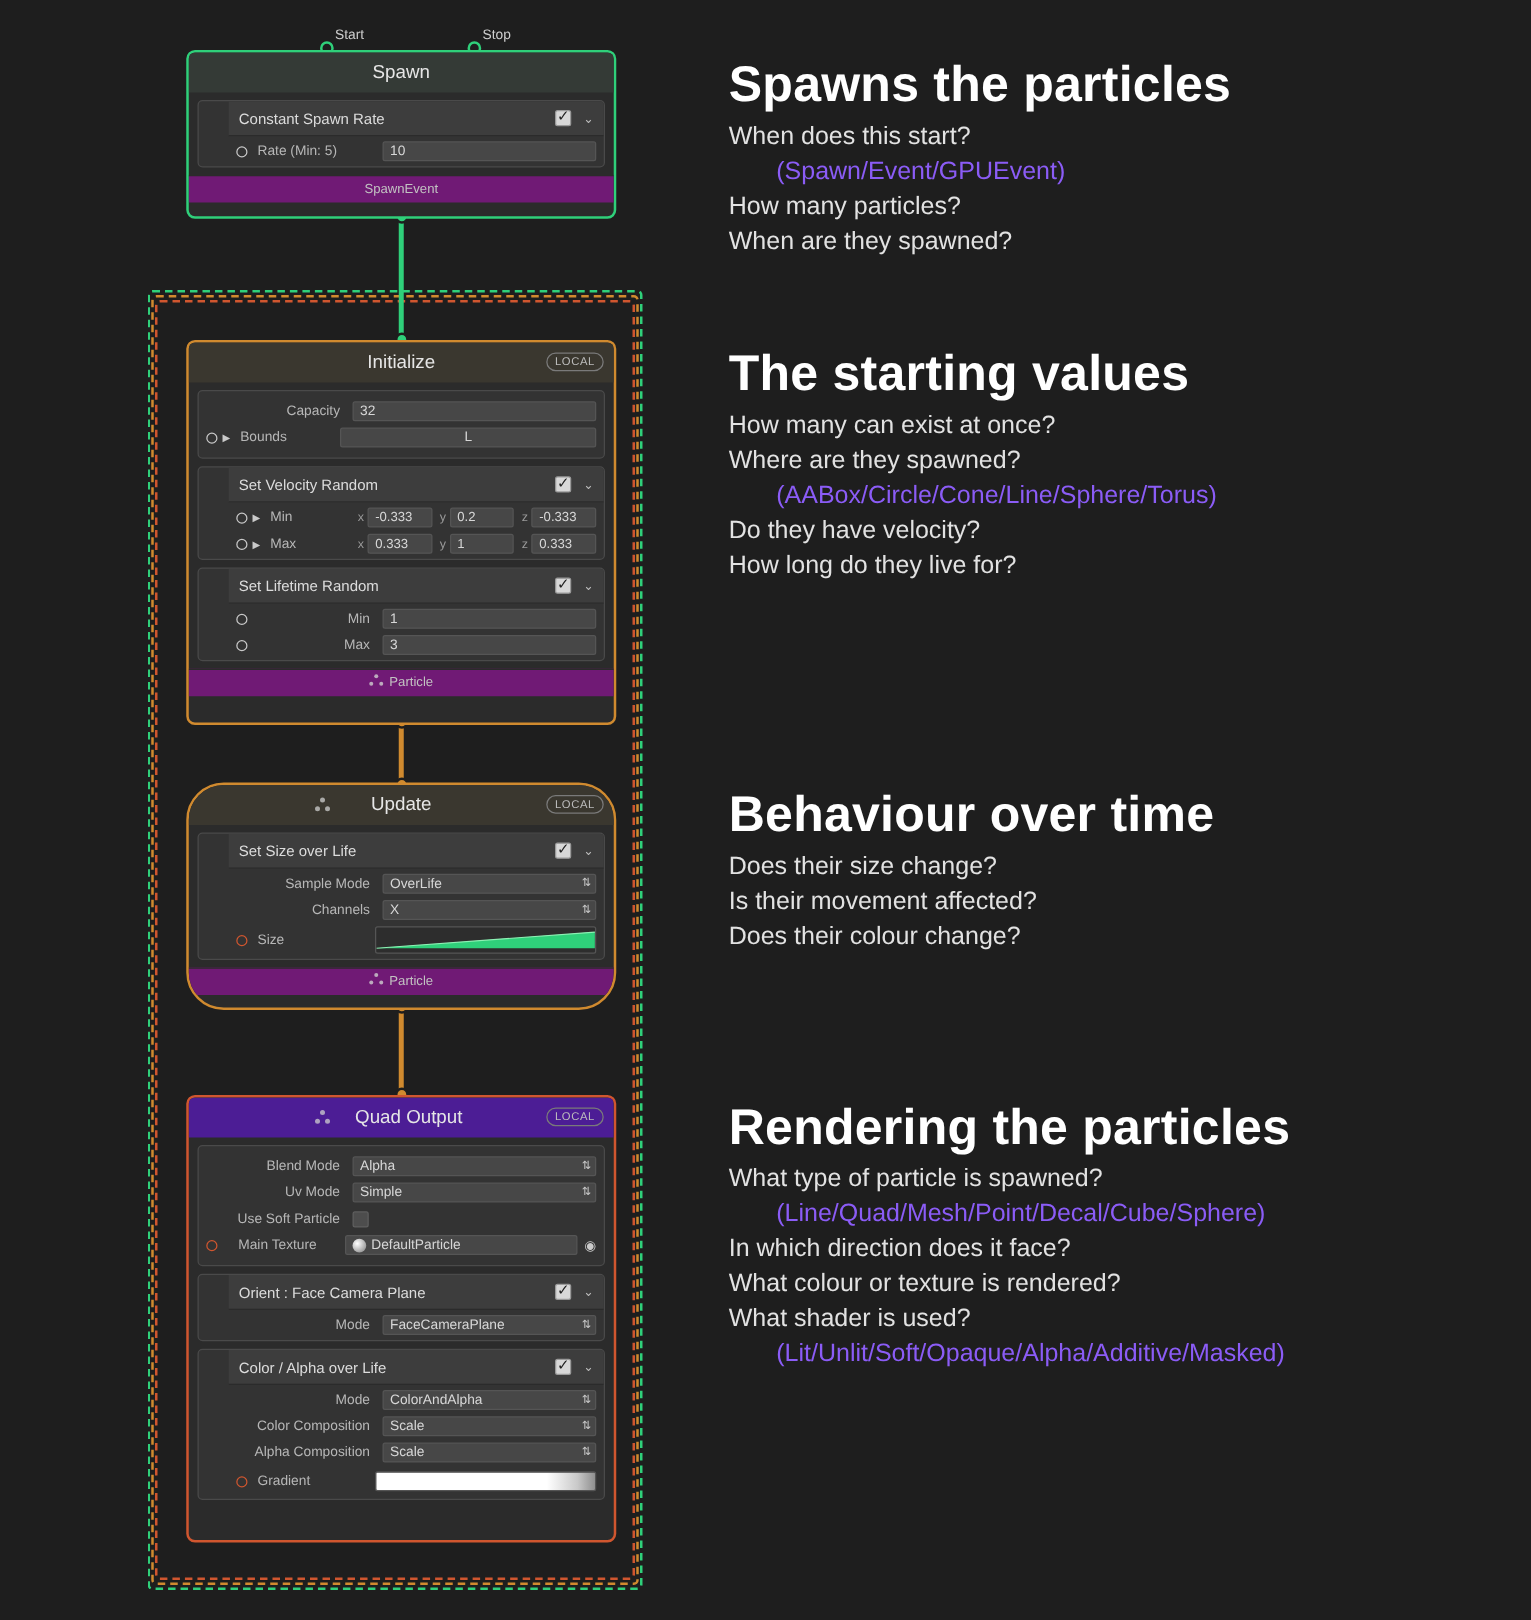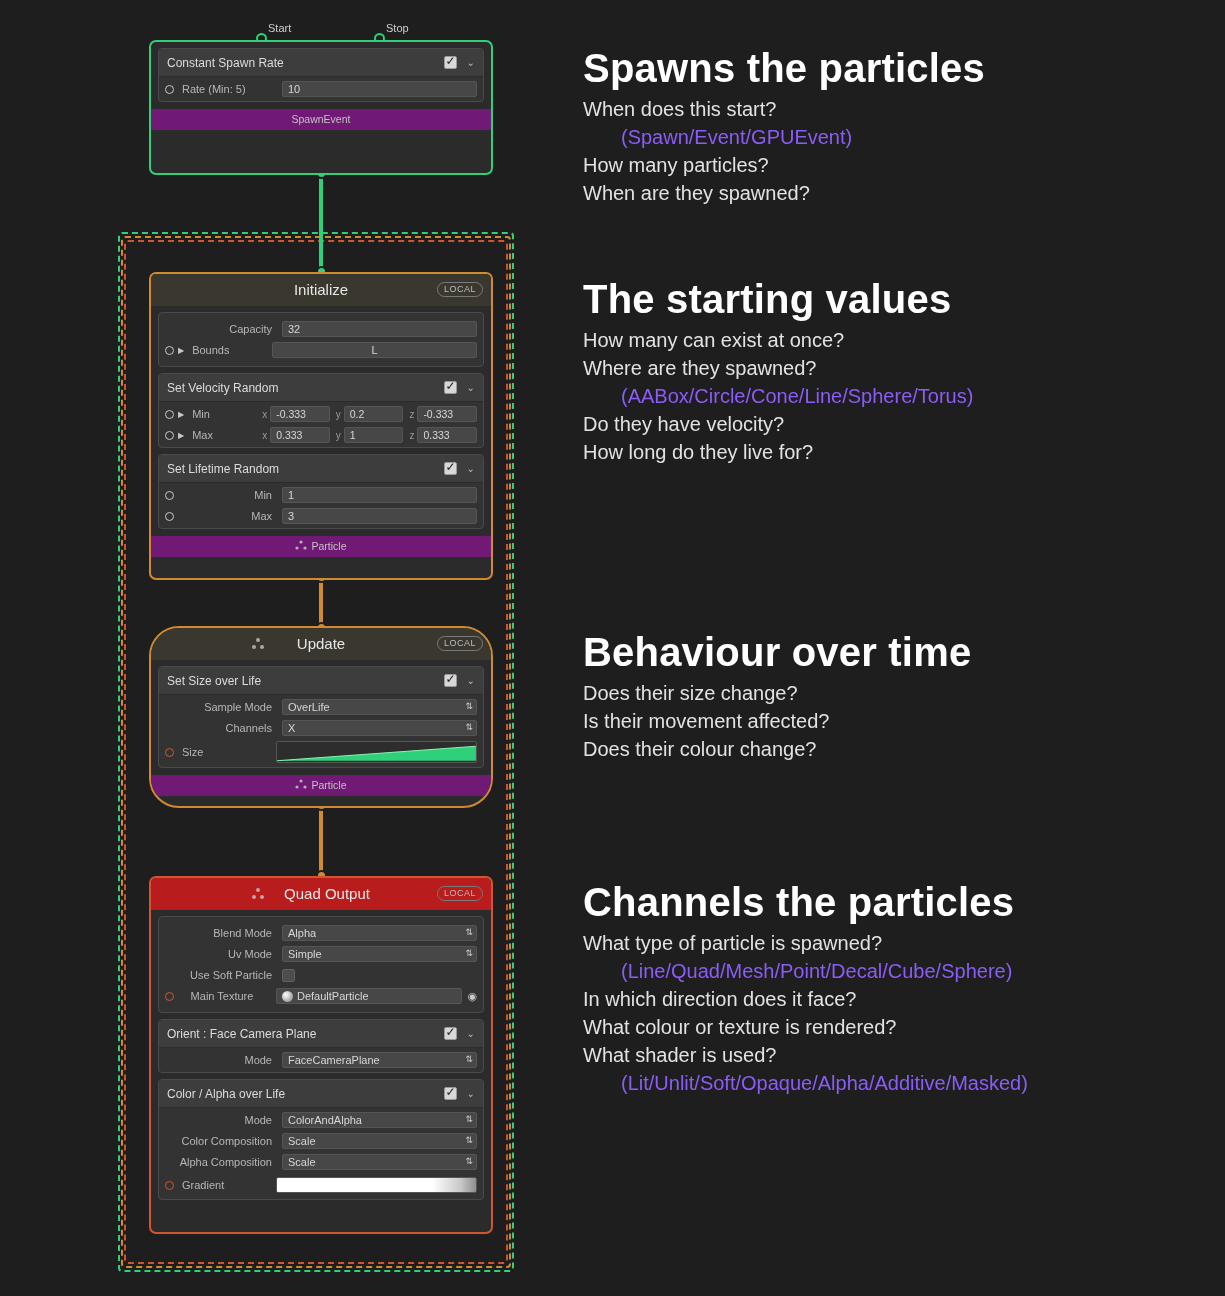--- a/index.html
+++ b/index.html
@@ -27,41 +27,42 @@
     color: #e6e6e6;
     font-size: 15px;
     background: #383838;
     position: relative;
   }
   .node.green { border-color: #2fd07a; }
   .node.green .node-title { background: #343a36; }
   .node.orange { border-color: #d08a2f; }
   .node.orange .node-title { background: #3a372f; }
   .node.red { border-color: #d0562f; }
-  .node.red .node-title { background: #b91c1c; padding-left: 12px; }
+  .node.red .node-title { background: #4c1d95; padding-left: 12px; }
 
   .local-badge {
     position: absolute; right: 8px; top: 8px;
     font-size: 9px; color: #bdbdbd;
     border: 1px solid #7a7a7a; border-radius: 8px;
     padding: 1px 6px; line-height: 11px;
     letter-spacing: .5px;
   }
   .title-icon {
     position: absolute; left: 50%; top: 9px;
     transform: translateX(-70px);
     width: 14px; height: 14px; opacity: .75;
   }
 
   .block {
     margin: 6px 7px;
     background: #333333;
     border: 1px solid #4a4a4a;
     border-radius: 4px;
     overflow: hidden;
+    padding-left: 24px;
   }
   .block-head {
     background: #3d3d3d;
     height: 28px;
     display: flex; align-items: center;
     padding: 0 8px;
     color: #dcdcdc; font-size: 12px;
     border-bottom: 1px solid #2b2b2b;
   }
   .block-head .bh-label { flex: 1; }
@@ -182,20 +183,21 @@
 
   <div class="wire orange" style="left:319px; top:576px; height:56px;"></div>
   <div class="dot orange" style="left:316px; top:572px;"></div>
   <div class="dot orange" style="left:316px; top:622px;"></div>
 
   <div class="wire orange" style="left:319px; top:804px; height:78px;"></div>
   <div class="dot orange" style="left:316px; top:800px;"></div>
   <div class="dot orange" style="left:316px; top:870px;"></div>
 
   <div class="node green" style="left:149px; top:40px; width:344px; height:135px;">
+    <div class="node-title">Spawn</div>
     <div class="block">
       <div class="block-head">
         <span class="bh-label">Constant Spawn Rate</span>
         <span class="checkbox"></span>
         <span class="chev">⌄</span>
       </div>
       <div class="row">
         <span class="port"></span>
         <span class="lbl left">Rate (Min: 5)</span>
         <span class="field">10</span>
@@ -442,21 +444,21 @@
   </div>
 
   <div class="ann" style="left:583px; top:630px; width:620px;">
     <h2>Behaviour over time</h2>
     <p>Does their size change?</p>
     <p>Is their movement affected?</p>
     <p>Does their colour change?</p>
   </div>
 
   <div class="ann" style="left:583px; top:880px; width:620px;">
-    <h2>Channels the particles</h2>
+    <h2>Rendering the particles</h2>
     <p>What type of particle is spawned?</p>
     <p class="sub">(Line/Quad/Mesh/Point/Decal/Cube/Sphere)</p>
     <p>In which direction does it face?</p>
     <p>What colour or texture is rendered?</p>
     <p>What shader is used?</p>
     <p class="sub">(Lit/Unlit/Soft/Opaque/Alpha/Additive/Masked)</p>
   </div>
 
 </div>
 

